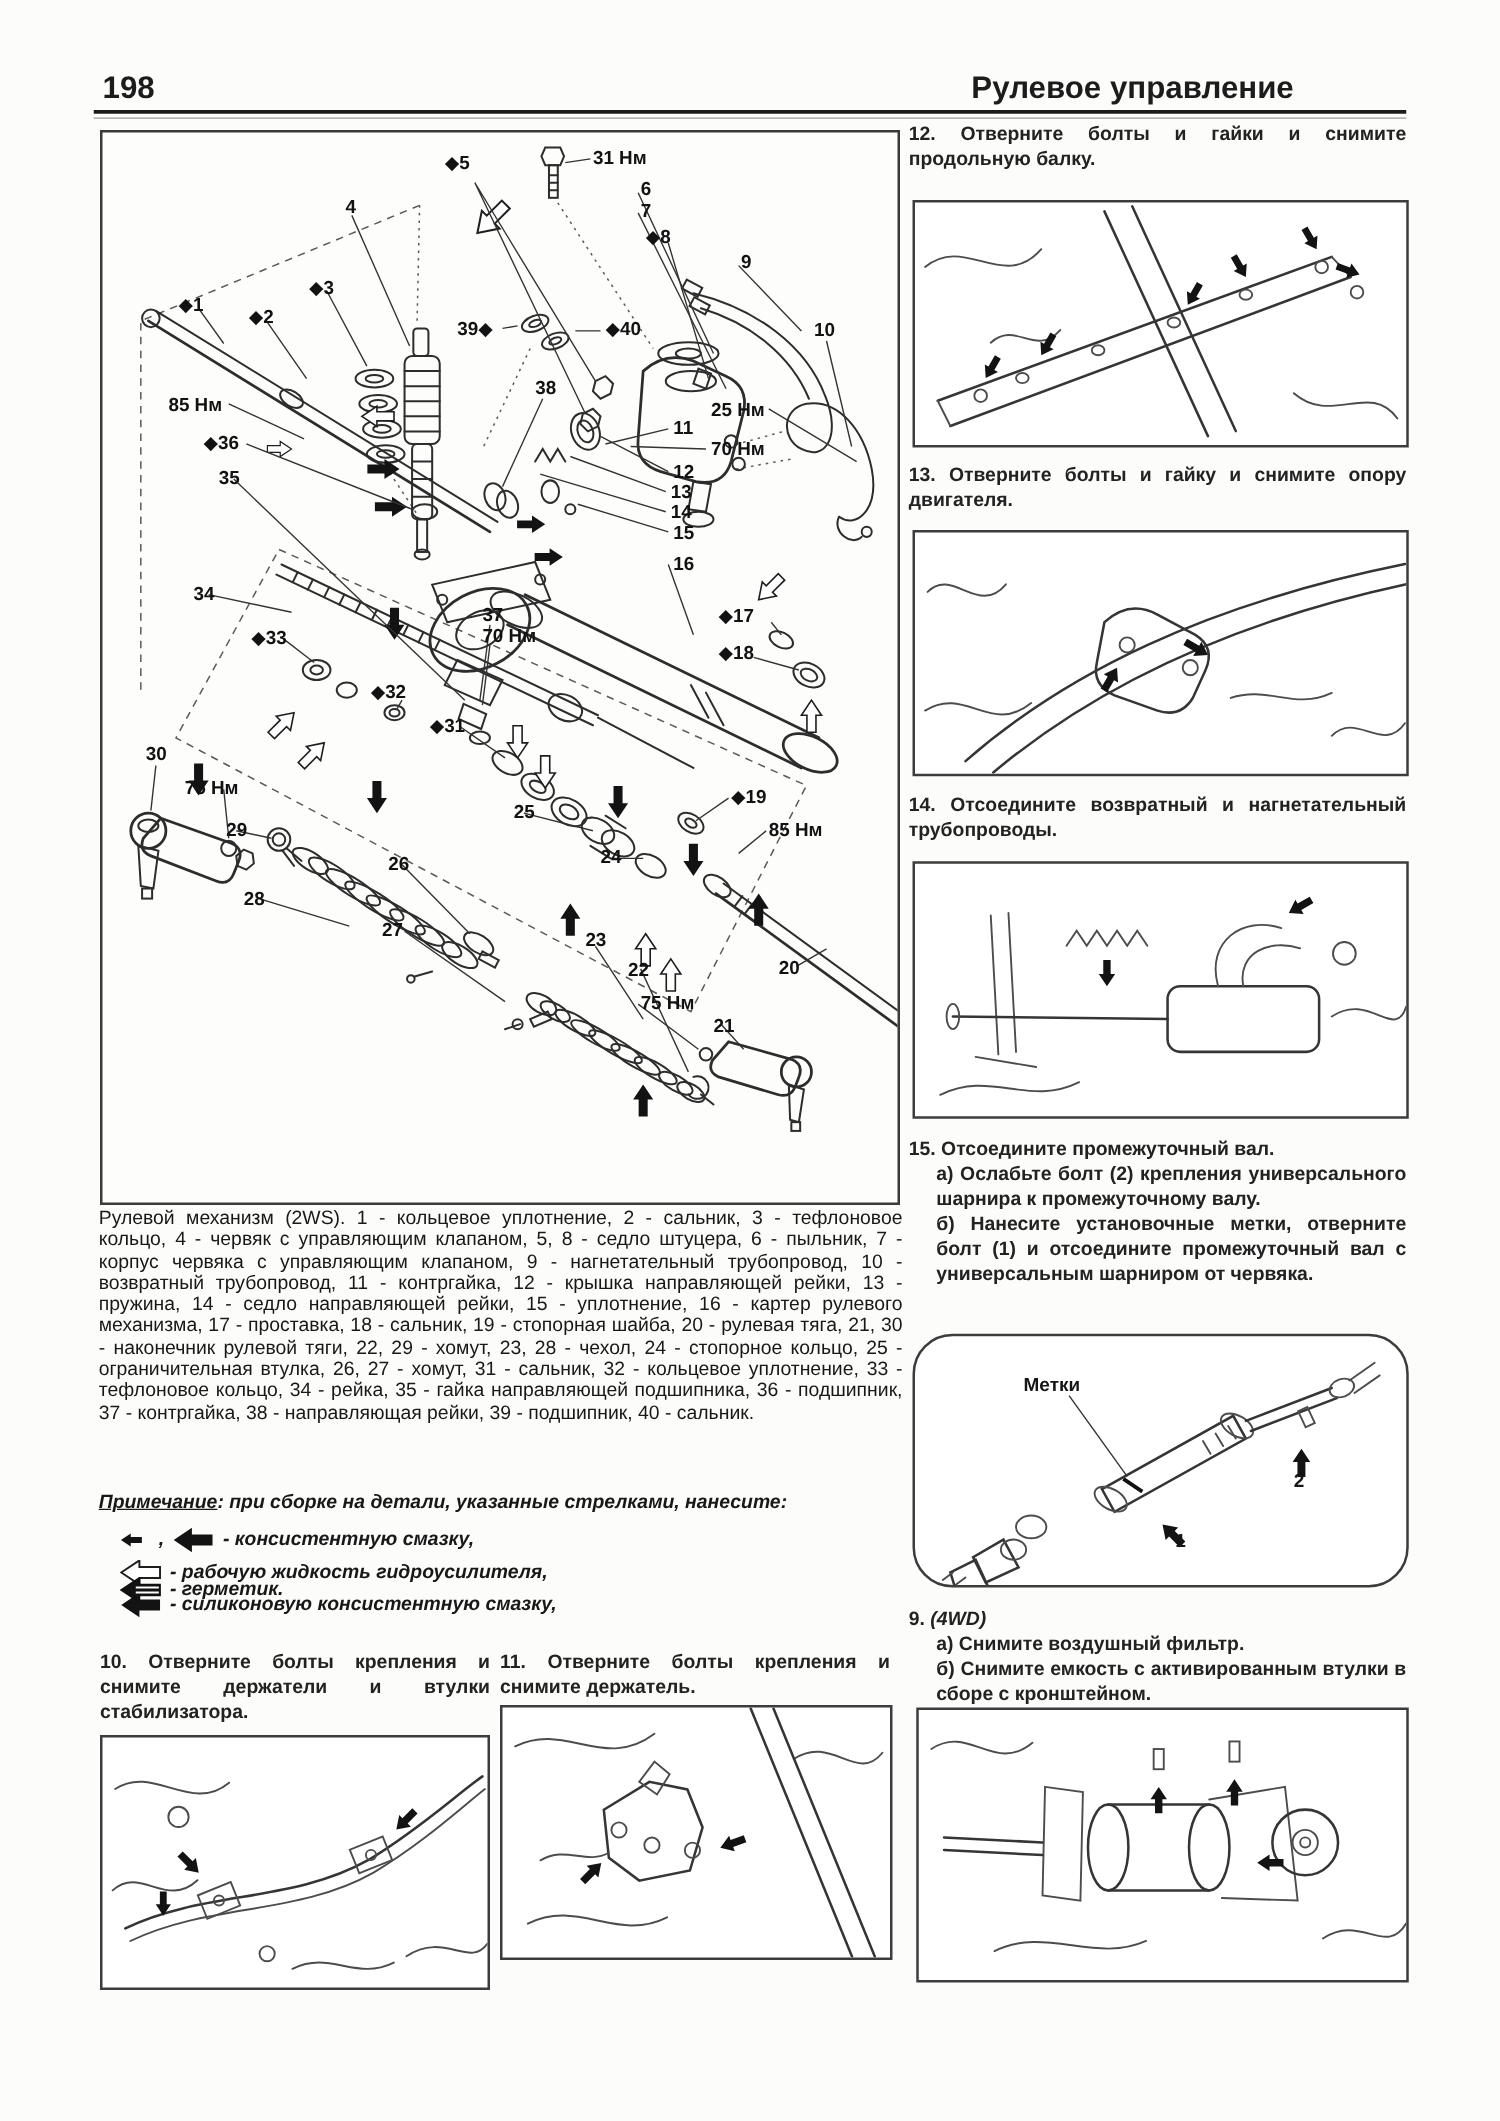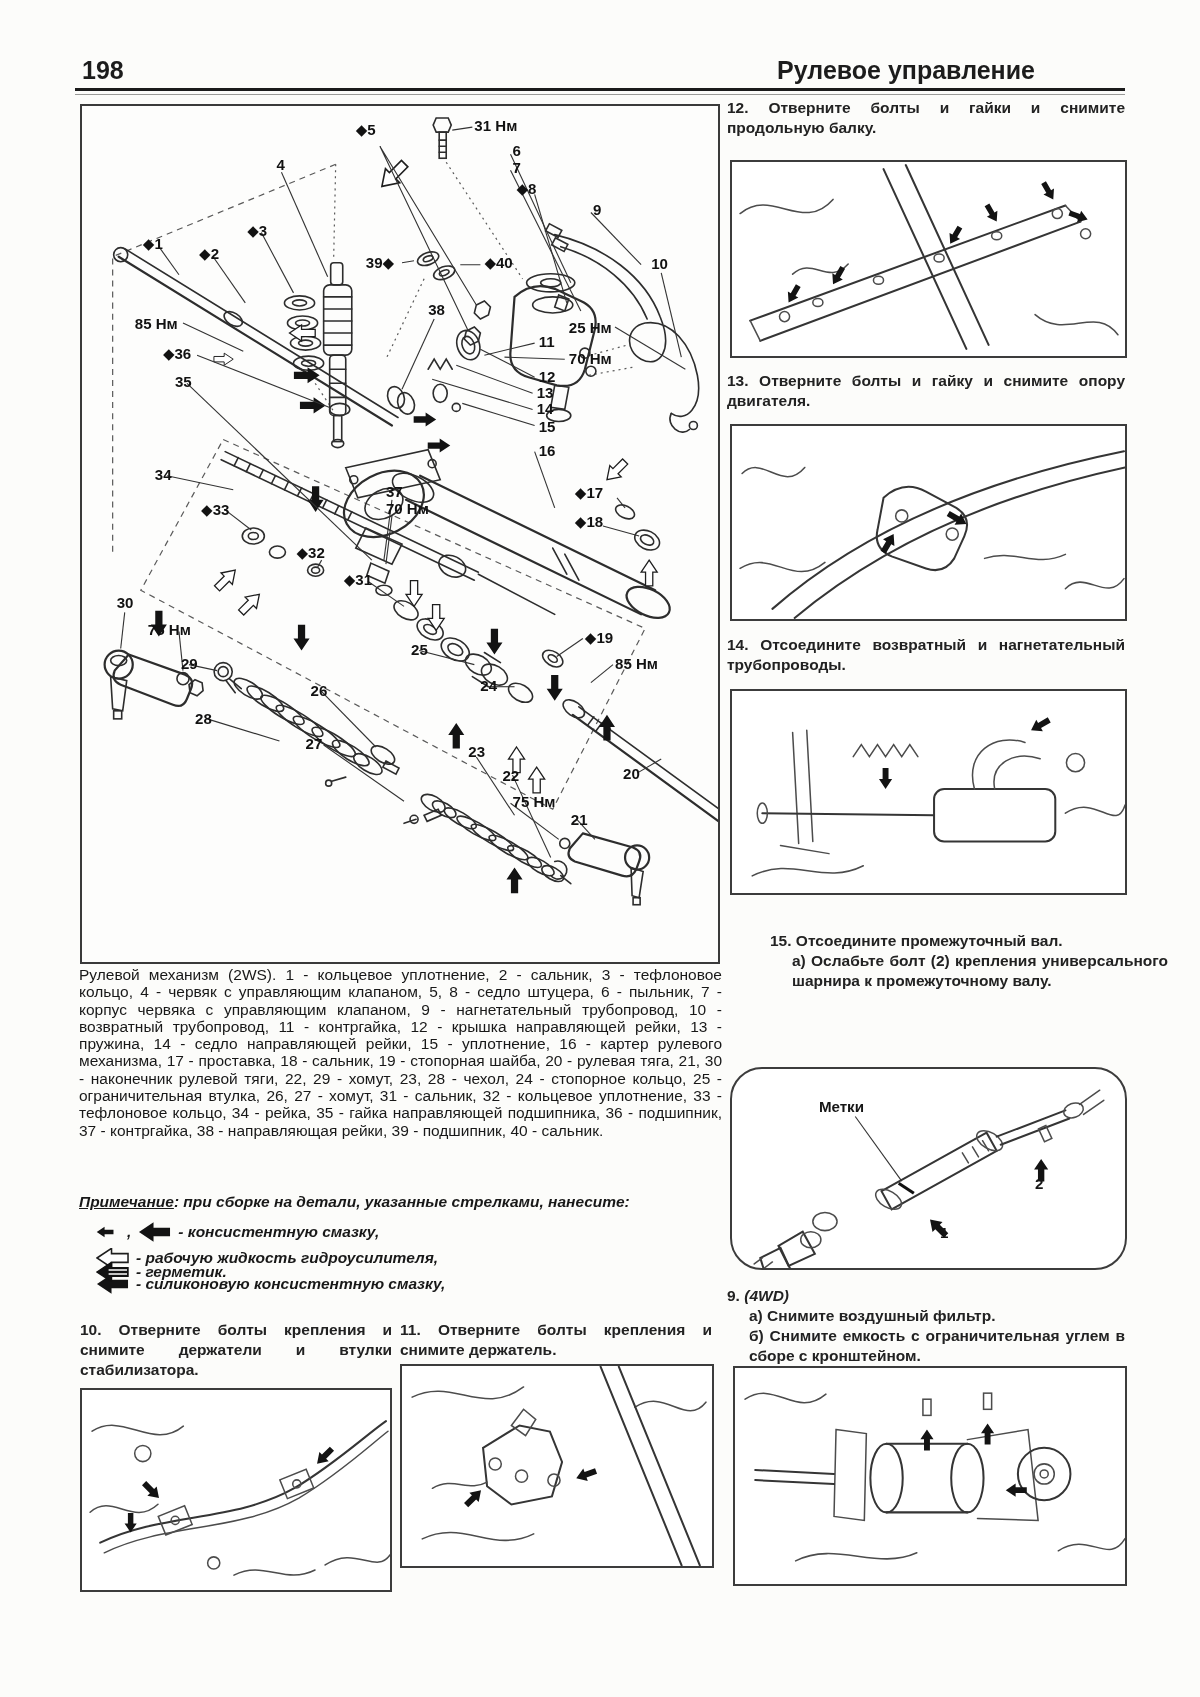--- a/index.html
+++ b/index.html
@@ -495,23 +495,24 @@
       <ellipse class="sk" cx="30" cy="120" rx="5" ry="10"></ellipse>
       <rect class="sk2" x="200" y="96" width="120" height="52" rx="10"></rect>
       <path class="sk" d="M120,64 l8,-12 8,12 8,-12 8,12 8,-12 8,12 8,-12 8,12"></path>
       <path class="sk" d="M240,96 C230,60 260,40 290,50 M260,96 C255,70 280,58 305,66"></path>
       <circle class="sk" cx="340" cy="70" r="9"></circle>
       <use href="#arr" class="fa" transform="translate(152,96) rotate(-90) scale(0.65)"></use>
       <use href="#arr" class="fa" transform="translate(296,38) rotate(-30) scale(0.65)"></use>
     </svg>
   </div>
 
-  <div class="step" style="left:770px;top:910px;width:398px;margin-top:21px;">
+  <div class="step" style="left:727px;top:910px;width:398px;">
     <div>15. Отсоедините промежуточный вал.</div>
     <div class="sub">а) Ослабьте болт (2) крепления универсального шарнира к промежуточному валу.</div>
+    <div class="sub">б) Нанесите установочные метки, отверните болт (1) и отсоедините промежуточный вал с универсальным шарниром от червяка.</div>
   </div>
   <div class="photo" style="left:730px;top:1067px;width:393px;height:199px;border-radius:32px;">
     <svg viewBox="0 0 389 195">
       <path class="sk2" d="M148,120 L252,62 L262,80 L158,138 Z"></path>
       <ellipse class="sk" cx="155" cy="128" rx="8" ry="14" transform="rotate(-60 155 128)"></ellipse>
       <ellipse class="sk" cx="255" cy="70" rx="8" ry="14" transform="rotate(-60 255 70)"></ellipse>
       <path class="sk" d="M228,82 l6,10 M238,76 l6,10 M248,70 l6,10"></path>
       <path class="sk2" d="M262,66 L330,40 M266,74 L334,48"></path>
       <ellipse class="sk" cx="338" cy="40" rx="10" ry="7" transform="rotate(-20 338 40)"></ellipse>
       <path class="sk" d="M344,34 L364,20 M348,44 L368,30"></path>
@@ -527,21 +528,21 @@
       <use href="#arr" class="fa" transform="translate(196,148) rotate(45) scale(0.7)"></use>
       <text class="plbl" x="206" y="166">1</text>
       <use href="#arr" class="fa" transform="translate(306,88) rotate(90) scale(0.7)"></use>
       <text class="plbl" x="300" y="118">2</text>
     </svg>
   </div>
 
   <div class="step" style="left:727px;top:1286px;width:398px;">
     <div><span>9.</span> <span class="itl">(4WD)</span></div>
     <div class="sub">а) Снимите воздушный фильтр.</div>
-    <div class="sub">б) Снимите емкость с ограничительная углем в сборе с кронштейном.</div>
+    <div class="sub">б) Снимите емкость с активированным втулки в сборе с кронштейном.</div>
   </div>
   <div class="photo" style="left:733px;top:1366px;width:390px;height:216px;">
     <svg viewBox="0 0 386 212">
       <path class="sk" d="M10,30 C40,10 60,50 90,25 M320,180 C350,160 370,195 386,168 M60,190 C100,170 140,200 180,182"></path>
       <path class="sk" d="M100,60 L130,64 L128,150 L98,146 Z"></path>
       <path class="sk2" d="M20,100 L98,104 M20,110 L98,114"></path>
       <ellipse class="sk2" cx="150" cy="108" rx="16" ry="34"></ellipse>
       <path class="sk2" d="M150,74 L230,74 M150,142 L230,142"></path>
       <ellipse class="sk2" cx="230" cy="108" rx="16" ry="34"></ellipse>
       <path class="sk" d="M230,70 L290,60 L300,150 L240,148"></path>

